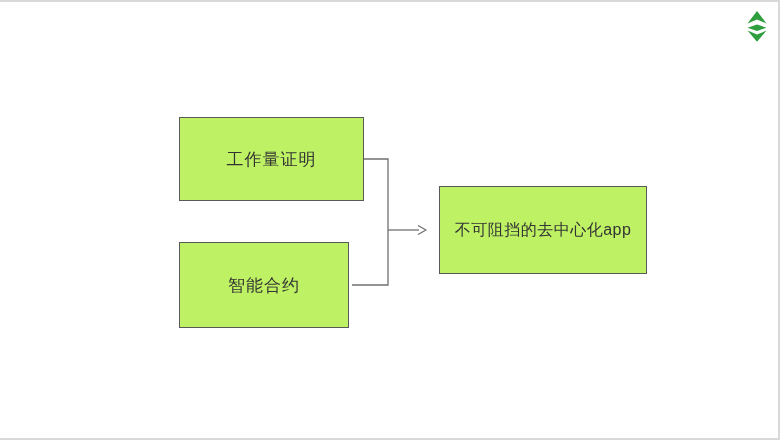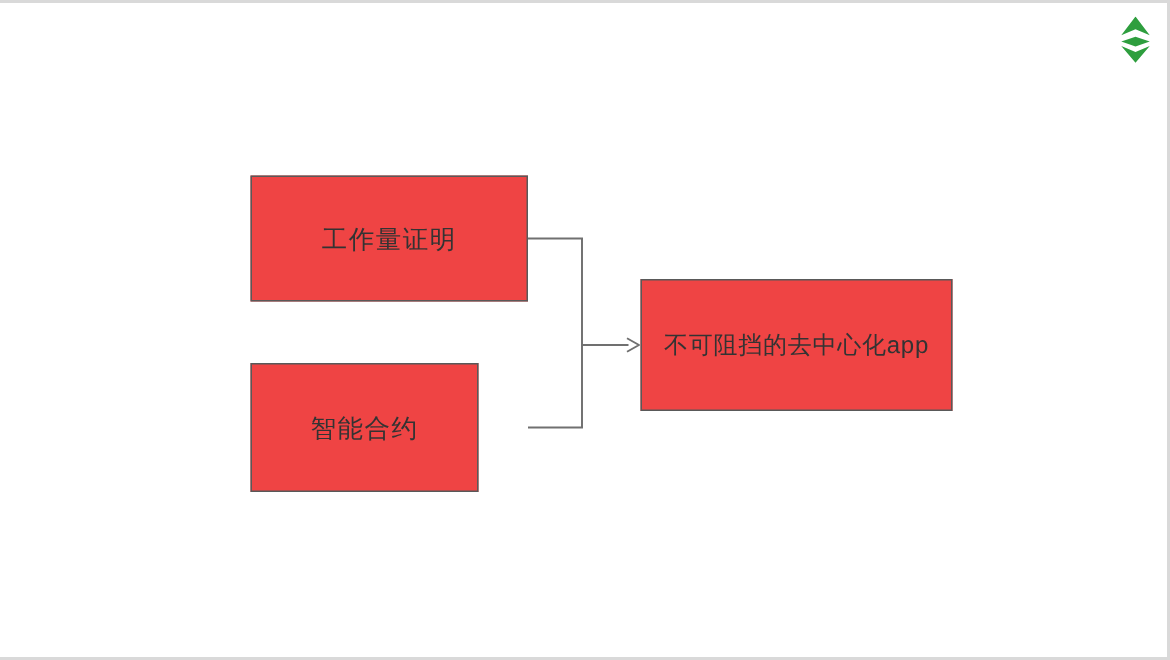--- a/index.html
+++ b/index.html
@@ -15,39 +15,40 @@
     background: #ffffff;
     border-top: 2px solid #d9d9d9;
     border-bottom: 2px solid #d9d9d9;
     border-right: 2px solid #d9d9d9;
     overflow: hidden;
     font-family: "Liberation Sans", "DejaVu Sans", sans-serif;
   }
   .node {
     position: absolute;
     box-sizing: border-box;
-    background: #ef4444;
+    background: #bef264;
     border: 1px solid #595959;
     display: flex;
     align-items: center;
     justify-content: center;
     text-align: center;
     color: #333333;
+    margin-left: 12px;
   }
   .node .label {
     white-space: nowrap;
   }
   #node-pow {
     left: 167px; top: 115px;
     width: 185px; height: 84px;
     font-size: 17px; letter-spacing: 1px;
   }
   #node-smart-contract {
     left: 167px; top: 240px;
-    width: 152px; height: 86px;
+    width: 170px; height: 86px;
     font-size: 17px; letter-spacing: 1px;
   }
   #node-dapp {
     left: 427px; top: 184px;
     width: 208px; height: 88px;
     font-size: 16px; letter-spacing: 0.5px;
   }
   .connector-layer {
     position: absolute;
     left: 0; top: 0;

